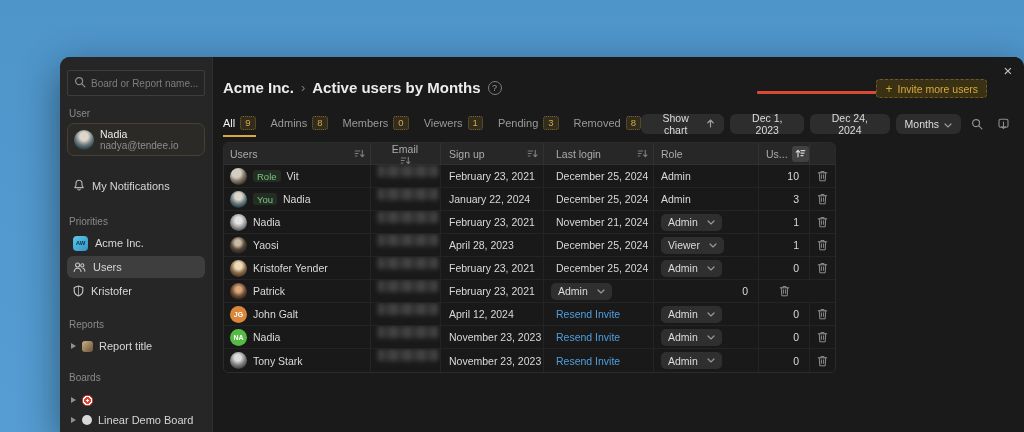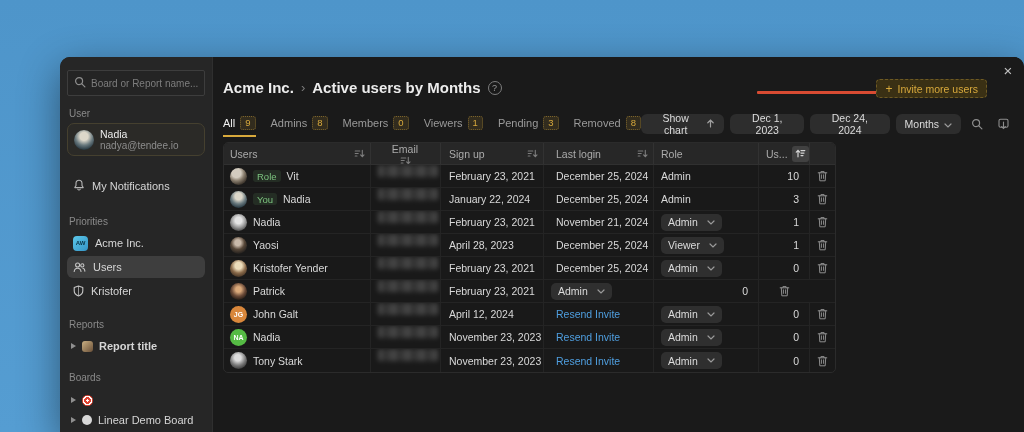--- a/index.html
+++ b/index.html
@@ -174,21 +174,21 @@
           <span style="display: flex;">
             <svg width="11" height="12" viewBox="0 0 11 12" fill="none" stroke="#c6c6c6" stroke-width="1.1" stroke-linejoin="round">
               <path d="M5.5 1 9.8 2.4v3.4c0 2.8-1.8 4.3-4.3 5.1C3 10.1 1.2 8.6 1.2 5.8V2.4Z"></path>
               <path d="M5.5 1v9.9" stroke-width=".7"></path>
             </svg>
           </span>
           <span>Kristofer</span>
         </div>
       </div>
     <div class="side-label" style="margin-top:17px;">Reports</div>
-    <div id="report-list" style="margin-top:5px;font-weight:bold;">
+    <div id="report-list" style="margin-top:5px;">
         <div class="tree-item">
           <span class="tri"></span>
           <span class="ico-report"></span>
           <span>Report title</span>
         </div>
       </div>
     <div class="side-label" style="margin-top:16px;">Boards</div>
     <div id="board-list" style="margin-top:6px;">
         <div class="tree-item">
           <span class="tri"></span>

